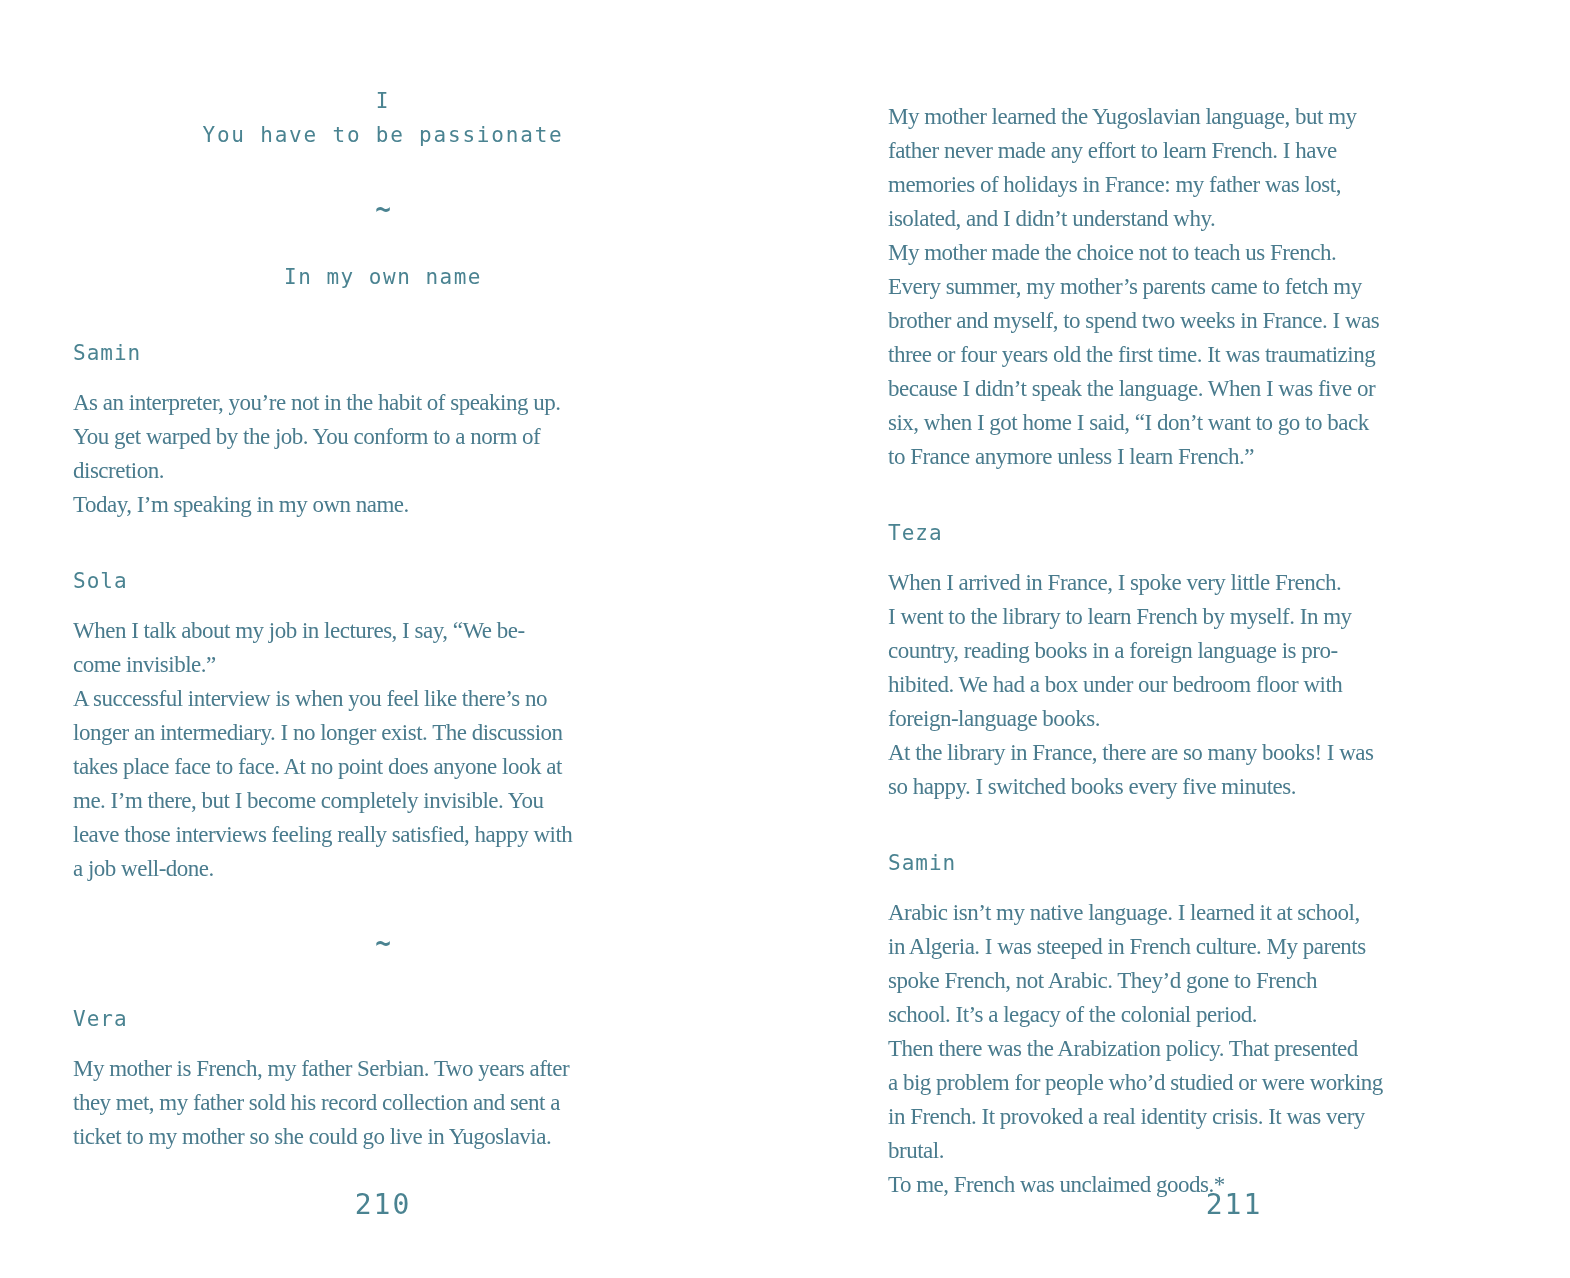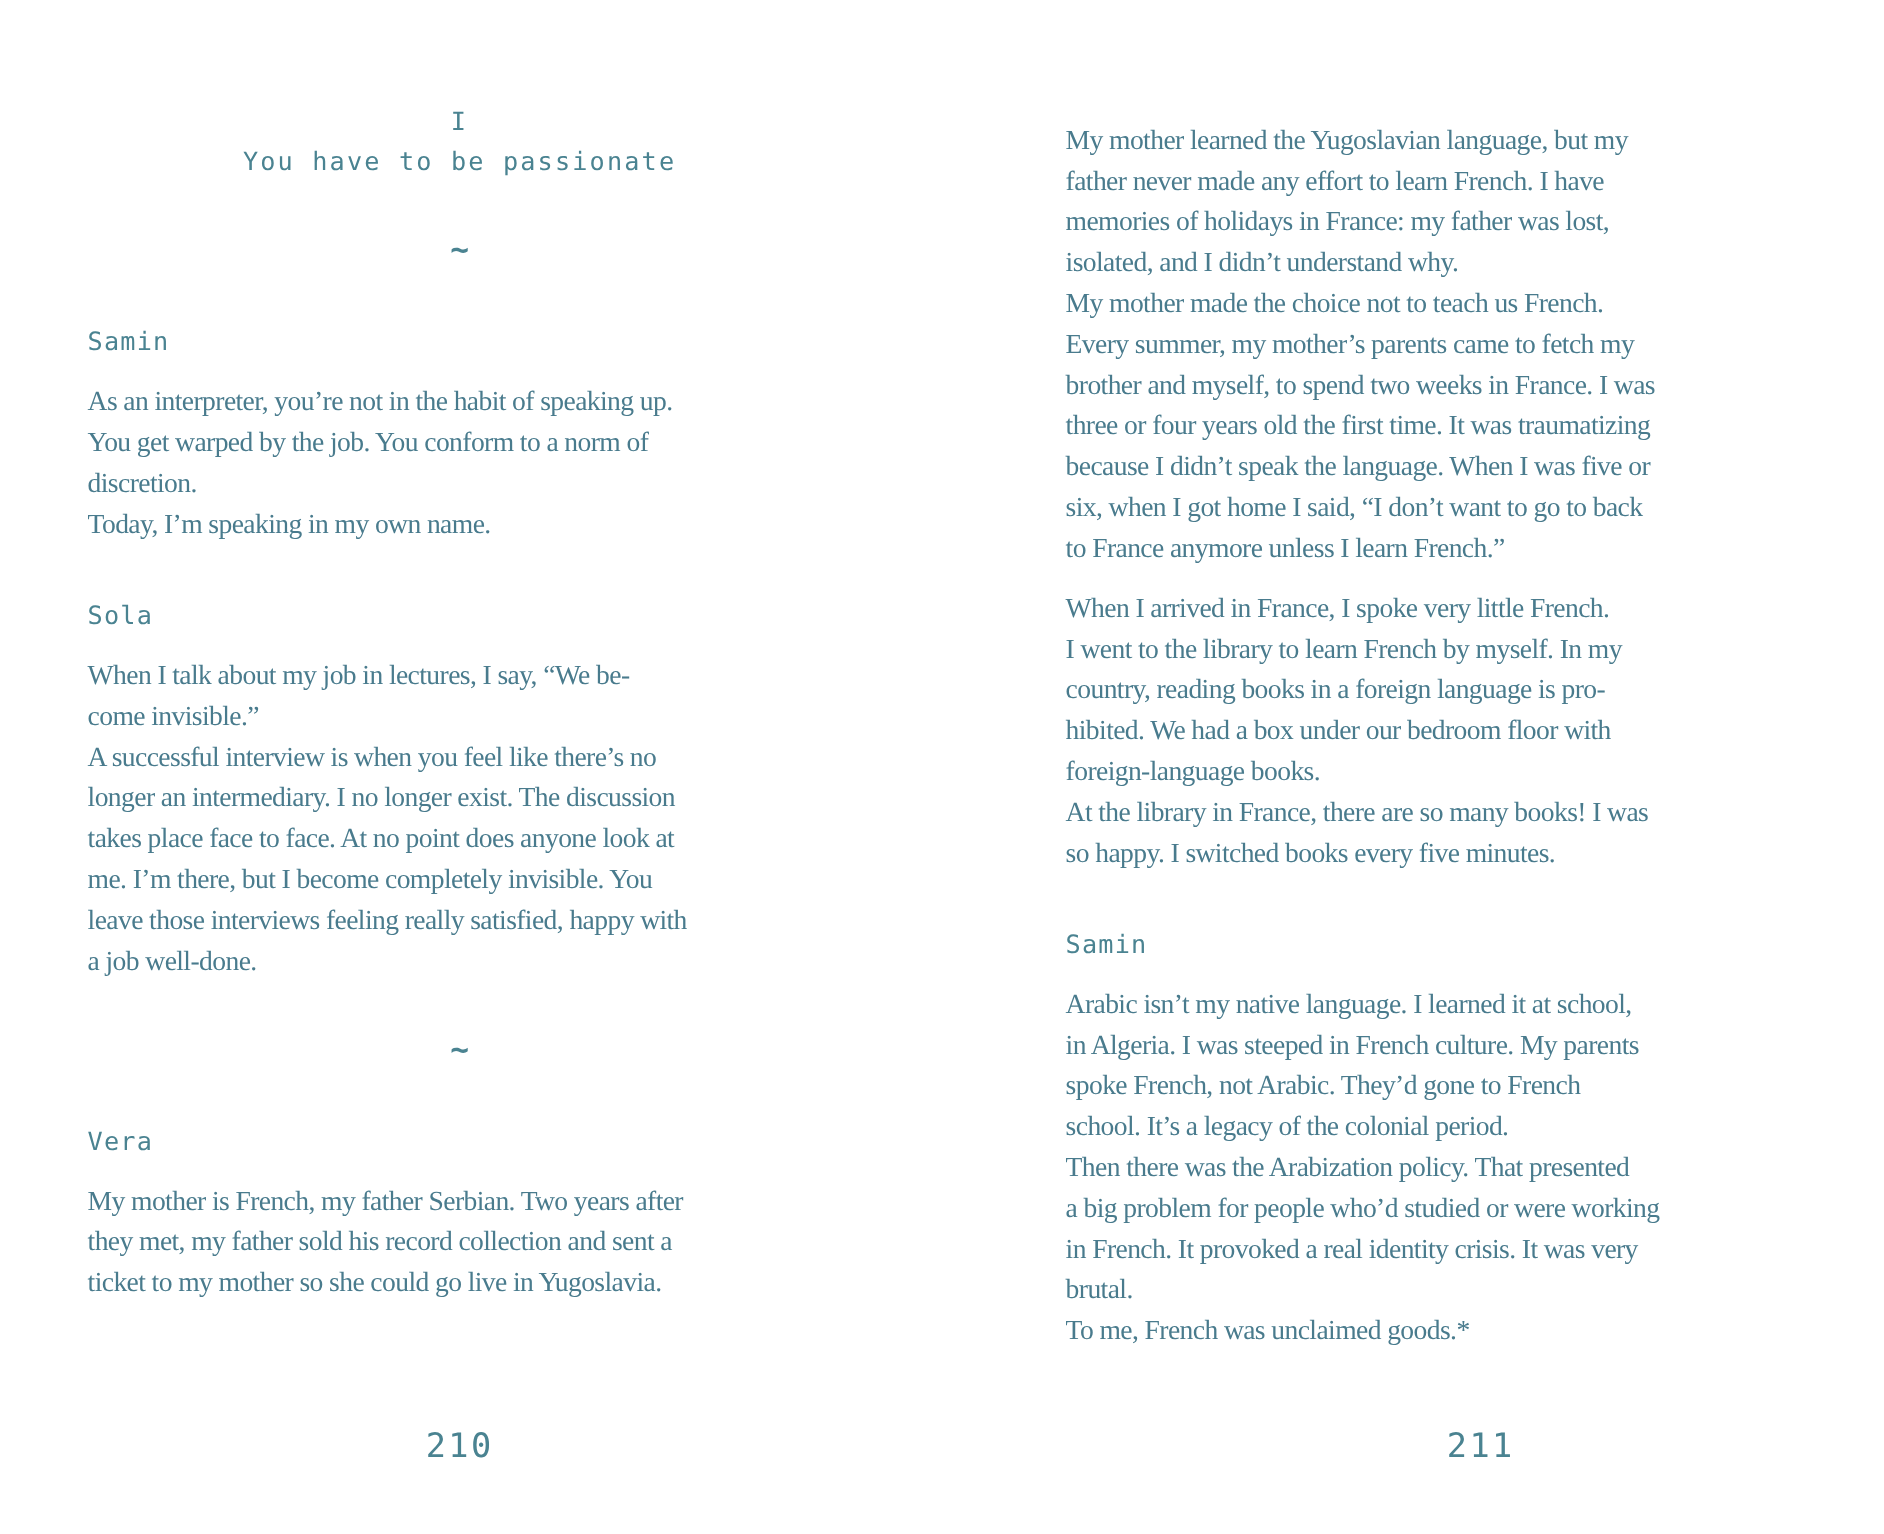--- a/index.html
+++ b/index.html
@@ -79,20 +79,21 @@
 </head>
 <body>
 
 <div class="spread">
 
   <section>
     <div class="col col-left">
       <div class="mono center chapter-number">I</div>
       <div class="mono center chapter-title">You have to be passionate</div>
       <div class="mono center tilde">~</div>
+      <div class="mono center section-title">In my own name</div>
 
       <div class="mono speaker">Samin</div>
       <div class="body-text">As an interpreter, you’re not in the habit of speaking up.
 You get warped by the job. You conform to a norm of
 discretion.
 Today, I’m speaking in my own name.</div>
 
       <div class="mono speaker">Sola</div>
       <div class="body-text">When I talk about my job in lectures, I say, “We be-
 come invisible.”
@@ -120,20 +121,21 @@
 memories of holidays in France: my father was lost,
 isolated, and I didn’t understand why.
 My mother made the choice not to teach us French.
 Every summer, my mother’s parents came to fetch my
 brother and myself, to spend two weeks in France. I was
 three or four years old the first time. It was traumatizing
 because I didn’t speak the language. When I was five or
 six, when I got home I said, “I don’t want to go to back
 to France anymore unless I learn French.”</div>
 
+      <div class="mono speaker">Teza</div>
       <div class="body-text">When I arrived in France, I spoke very little French.
 I went to the library to learn French by myself. In my
 country, reading books in a foreign language is pro-
 hibited. We had a box under our bedroom floor with
 foreign-language books.
 At the library in France, there are so many books! I was
 so happy. I switched books every five minutes.</div>
 
       <div class="mono speaker">Samin</div>
       <div class="body-text">Arabic isn’t my native language. I learned it at school,

